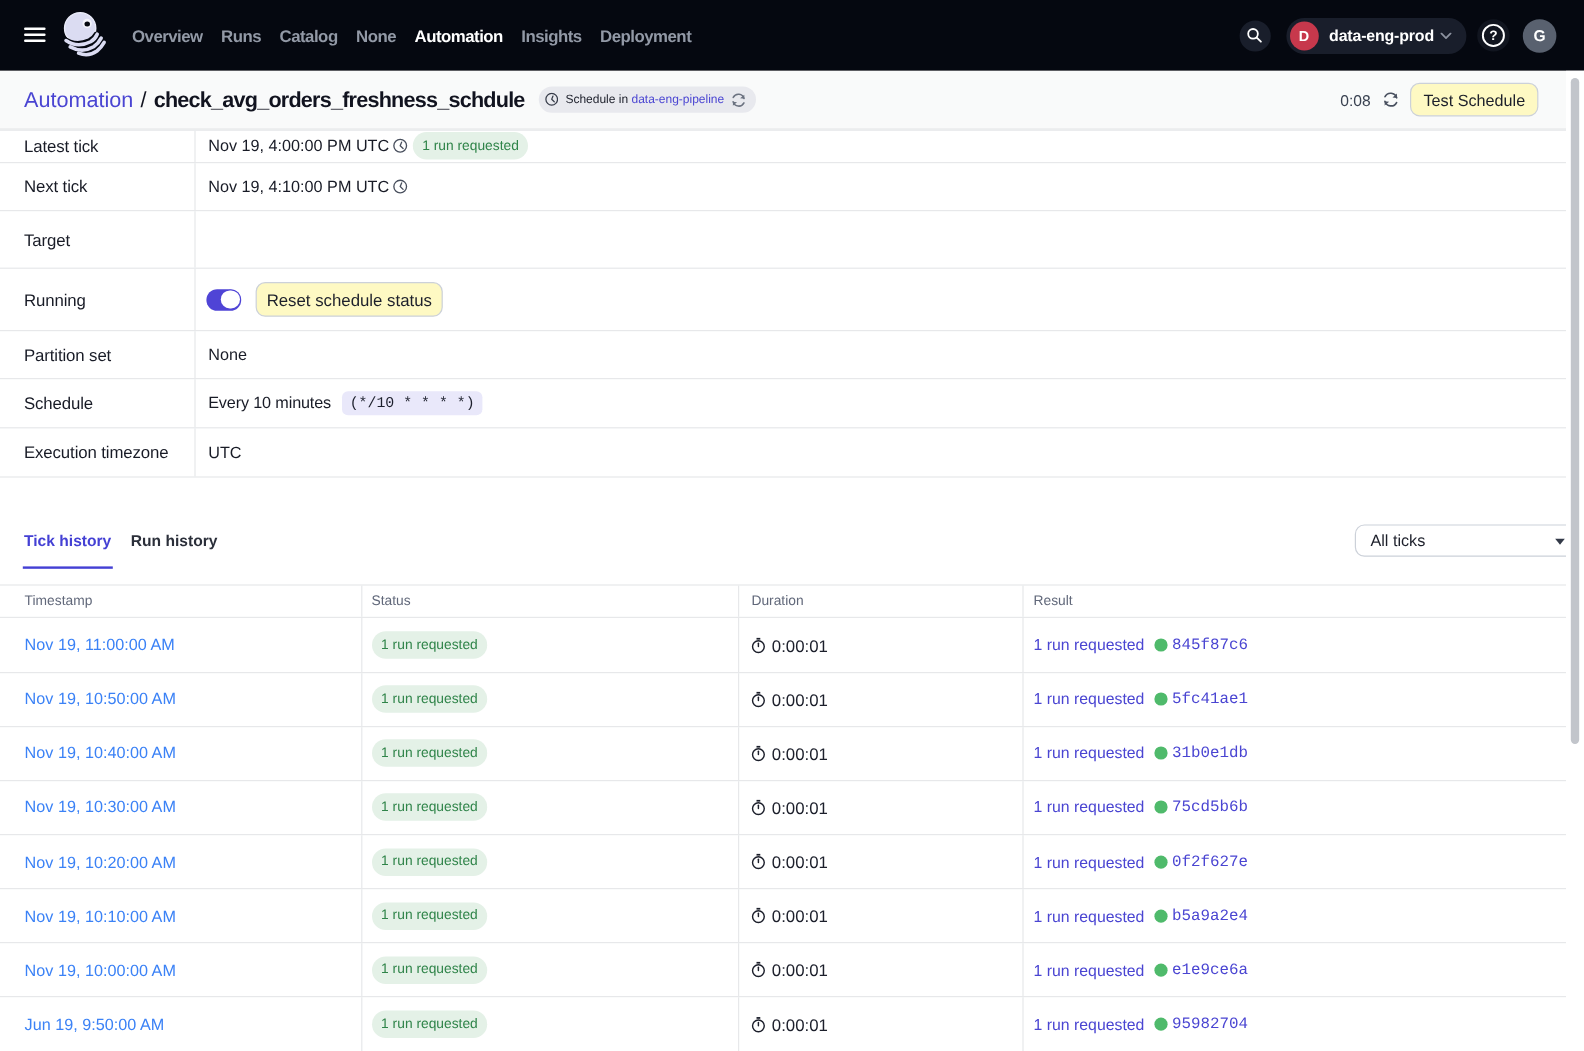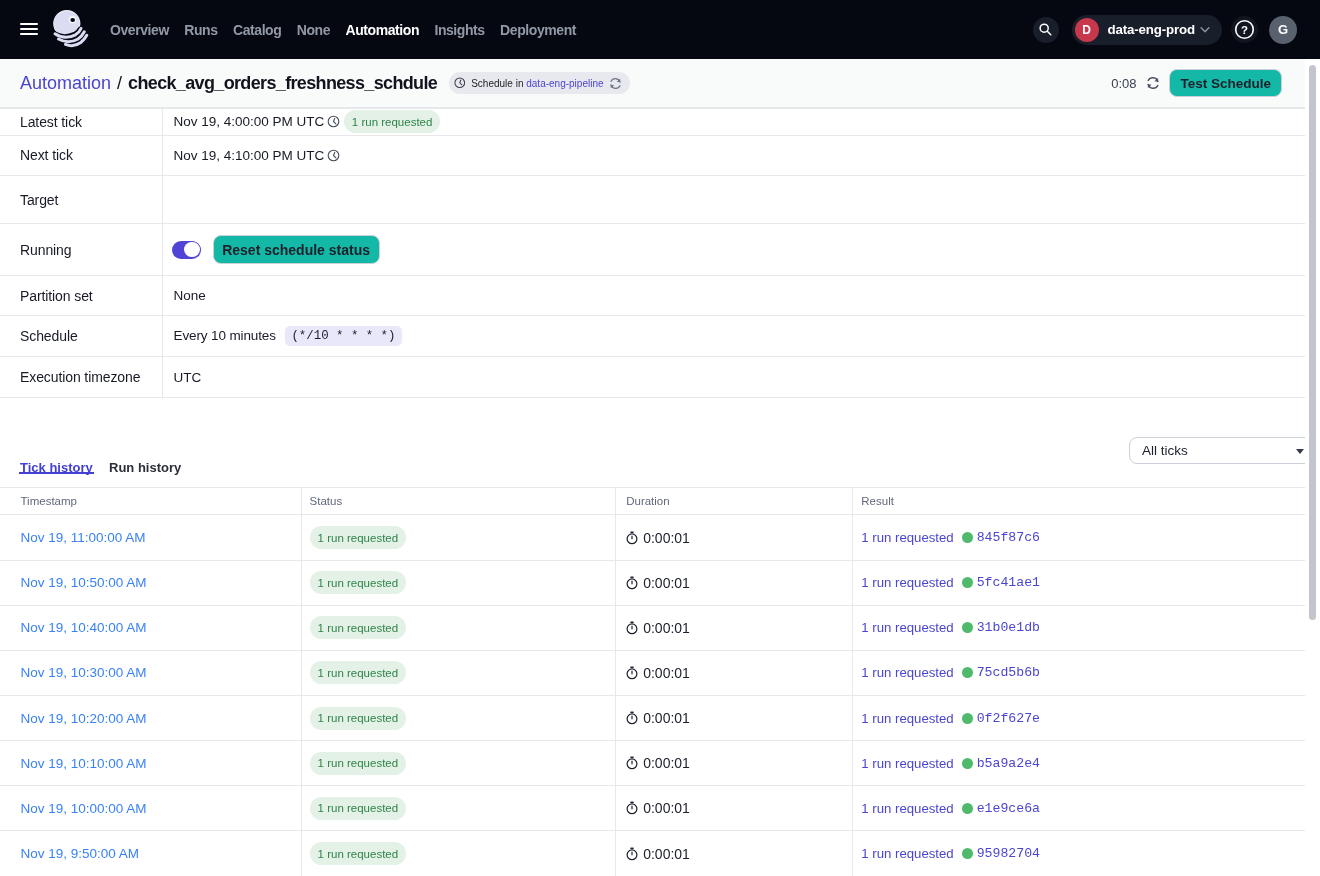--- a/index.html
+++ b/index.html
@@ -25,37 +25,37 @@
   .pagehead { position:absolute; left:0; top:59px; width:1320px; height:48.5px;
     background:#f9fafa; border-bottom:1px solid #e7e8ea; }
   .crumb { position:absolute; left:20px; top:0; height:48px; display:flex; align-items:center; font-size:18px; color:#11131f; font-weight:700; letter-spacing:-0.65px; white-space:nowrap; }
   .crumb a { color:#4a45d2; text-decoration:none; font-weight:400; letter-spacing:0; }
   .crumb .sep { font-weight:400; letter-spacing:0; padding:0 6px; }
   .sched-pill { position:absolute; left:448.7px; top:13px; height:22px; border-radius:11px; background:#e8e9ee; display:flex; align-items:center; padding:0 8px 0 5px; font-size:10px; color:#20232e; white-space:nowrap; }
   .sched-pill a { color:#4a45d2; text-decoration:none; }
   .head-right { position:absolute; right:0; top:0; height:48px; display:flex; align-items:center; }
   .countdown { font-size:13px; color:#394150; }
   .refr { margin:0 9px 0 10px; display:flex; }
-  .btn { height:28px; padding:0 10px; background:#14b8a6; border:1px solid #ccd1d9; border-radius:8px; font-size:13.5px; color:#1d202b; display:flex; align-items:center; font-family:inherit; white-space:nowrap;font-weight:bold; }
+  .btn { height:28px; padding:0 10px; background:#fef9c3; border:1px solid #ccd1d9; border-radius:8px; font-size:13.5px; color:#1d202b; display:flex; align-items:center; font-family:inherit; white-space:nowrap; }
   .test-btn { margin-right:38px; }
   
   .meta { position:absolute; left:0; top:107.5px; width:1320px; border-top:1px solid #e7e8ea; }
   .mrow { display:flex; border-bottom:1px solid #e7e8ea; }
   .mlabel { width:162.5px; flex:none; border-right:1px solid #e7e8ea; display:flex; align-items:center; padding-left:20px; font-size:14px; letter-spacing:-0.1px; color:#181b26; }
   .mval { flex:1; display:flex; align-items:center; padding-left:11px; font-size:13.5px; color:#181b26; }
   .clock { margin-left:2.5px; display:flex; }
   .tag-green { height:23px; border-radius:11.5px; background:#e4f1e7; color:#2f8449; font-size:11.5px; display:flex; align-items:center; padding:0 8px; }
   .tag-gray { height:22.5px; border-radius:11px; background:#ecedf1; font-size:12px; display:flex; align-items:center; padding:0 8px 0 6px; }
   .tag-gray a { color:#4a45d2; text-decoration:none; letter-spacing:-0.15px; margin-left:5px; }
   .toggle { width:29.5px; height:18px; border-radius:9px; background:#4f44d6; position:relative; flex:none; }
   .toggle::after { content:""; position:absolute; right:1.2px; top:1.2px; width:15.6px; height:15.6px; border-radius:50%; background:#fff; box-shadow:0 0 0 0.5px #4f44d6; }
   .cron { margin-left:9px; height:20px; display:flex; align-items:center; background:#e9e8fa; border-radius:5px; padding:0 6.5px; font-family:"Liberation Mono", monospace; font-size:12.4px; color:#1c1f2c; }
   
   .tabs { position:absolute; left:0; top:415.7px; width:1320px; height:71.7px; background:#fff; }
-  .tab { position:absolute; top:44px; font-size:13px; font-weight:700; color:#2b2f3a; text-decoration:none; }
+  .tab { position:absolute; top:27px; font-size:13px; font-weight:700; color:#2b2f3a; text-decoration:none; }
   .tab.sel { color:#4440d4; }
   .tab-underline { position:absolute; left:18.7px; top:56.5px; width:75.5px; height:2px; background:#4440d4; }
   .selectbox { position:absolute; left:1129px; top:21.1px; width:185.5px; height:27.5px; border:1px solid #ccd1d9; border-radius:8px; background:#fff; font-size:13.5px; color:#1d202b; display:flex; align-items:center; padding-left:12px; }
   .selectbox .caret { position:absolute; right:10px; top:11px; width:0; height:0; border-left:4px solid transparent; border-right:4px solid transparent; border-top:5px solid #333a48; }
   
   .ticks { position:absolute; left:0; top:487.4px; width:1320px; }
   .trow { display:flex; border-bottom:1px solid #e7e8ea; height:45.15px; }
   .trow.head { height:28.1px; border-top:1px solid #e7e8ea;justify-content:flex-end; }
   .c1 { width:300.5px; flex:none; display:flex; align-items:center; padding-left:20.5px; }
   .c2 { width:314px; flex:none; border-left:1px solid #e7e8ea; display:flex; align-items:center; padding-left:8.1px; }
@@ -359,21 +359,21 @@
         <span class="dur">0:00:01</span>
       </div>
     <div class="c4 res">
         <a href="#">1 run requested</a>
         <span class="dot"></span>
         <a class="res hash" href="#" style="font-size:13.2px">e1e9ce6a</a>
       </div>
   </div>
   <div class="trow">
     <div class="c1">
-        <span class="ts">Nov 19, 9:50:00 AM</span>
+        <span class="ts">Jun 19, 9:50:00 AM</span>
       </div>
     <div class="c2">
         <span class="tag-green">1 run requested</span>
       </div>
     <div class="c3">
         <svg width="12" height="14" viewBox="0 0 13 15">
           <rect x="4.8" y="0.5" width="3.4" height="1.6" fill="#1c1f2b"></rect>
           <circle cx="6.5" cy="8.4" r="5.3" stroke="#1c1f2b" stroke-width="1.3" fill="none"></circle>
           <path d="M6.5 5.4 V8.4" stroke="#1c1f2b" stroke-width="1.3" stroke-linecap="round"></path>
         </svg>

